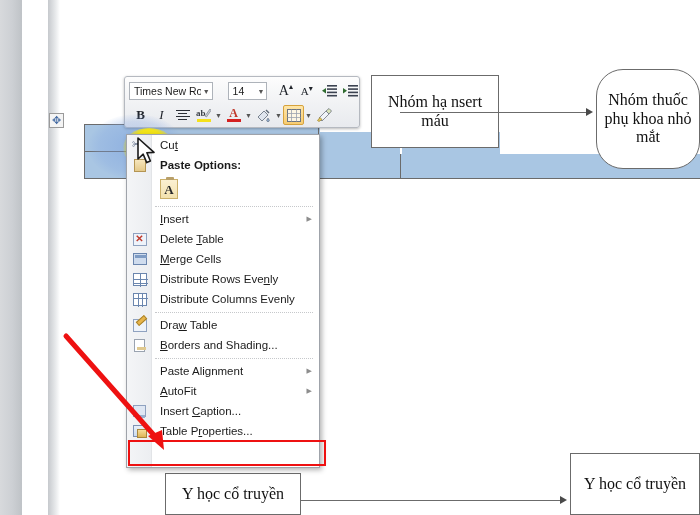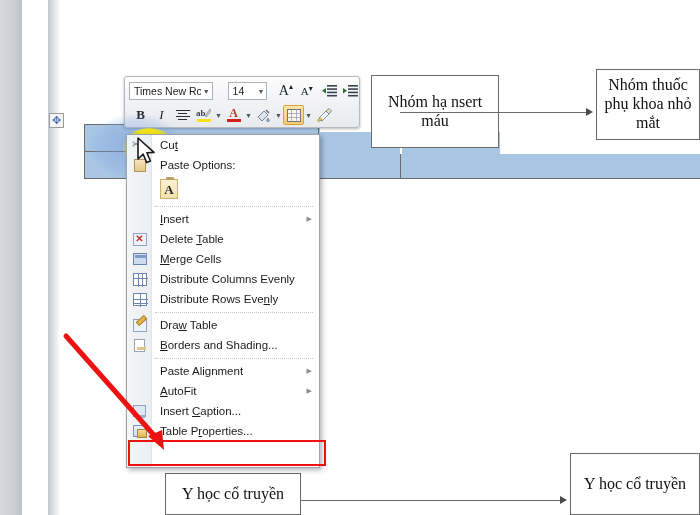--- a/index.html
+++ b/index.html
@@ -109,21 +109,21 @@
     position: absolute; left: 0; top: 0; width: 25px; height: 100%;
     background: linear-gradient(to right,#f4f5f7 0%,#eceef1 100%);
     border-right: 1px solid #e2e4e7;
   }
   .ctx-list { position: absolute; left: 0; top: 0; width: 100%; }
 
   .ctx-item {
     position: relative; height: 20px; display: flex; align-items: center;
     font-size: 11.5px; color: #1b1b1b; padding-left: 33px;
   }
-  .ctx-item.head { font-weight: normal; }
+  .ctx-item.head { font-weight: bold; }
   .ctx-item .lbl { white-space: nowrap; }
   .ctx-item .lbl u { text-decoration: underline; }
   .ctx-item .sub {
     position: absolute; right: 7px; top: 50%; transform: translateY(-50%);
     font-size: 7px; color: #8d8d8d;
   }
   .ctx-ico {
     position: absolute; left: 4px; top: 50%; transform: translateY(-50%);
     width: 17px; height: 16px; display: flex; align-items: center; justify-content: center;
   }
@@ -240,21 +240,21 @@
   <div class="tbl-line" style="left:400px; top:154px; width:1.3px; height:25px;"></div>
 
   <div class="move-handle" style="left:49px; top:113px;">
     <span>✥</span>
   </div>
 
   <div class="dbox" style="left:371px; top:75px; width:128px; height:73px;">
     <span>Nhóm hạ nsert máu</span>
   </div>
 
-  <div class="dbox" style="left:596px; top:69px; width:104px; height:71px;">
+  <div class="dbox" style="left:596px; top:69px; width:104px; height:100px;border-radius:27px;">
     <span>Nhóm thuốc phụ khoa nhỏ mắt</span>
   </div>
 
   <div class="connector" style="left:400px; top:112px; width:188px;"></div>
   <div class="conn-head" style="left:586px; top:108px;"></div>
 
   <div class="dbox" style="left:165px; top:473px; width:136px; height:42px;">
     <span>Y học cổ truyền</span>
   </div>
 
@@ -404,29 +404,29 @@
           <span class="lbl">Delete <u>T</u>able</span>
         </div>
         <div class="ctx-item">
           <span class="ctx-ico">
             <span class="mi mi-merge"></span>
           </span>
           <span class="lbl"><u>M</u>erge Cells</span>
         </div>
         <div class="ctx-item">
           <span class="ctx-ico">
+            <span class="mi mi-rows"></span>
+          </span>
+          <span class="lbl">Distribute Rows Eve<u>n</u>ly</span>
+        </div>
+        <div class="ctx-item">
+          <span class="ctx-ico">
             <span class="mi mi-cols"></span>
           </span>
           <span class="lbl">Distribute Columns Evenly</span>
-        </div>
-        <div class="ctx-item">
-          <span class="ctx-ico">
-            <span class="mi mi-rows"></span>
-          </span>
-          <span class="lbl">Distribute Rows Eve<u>n</u>ly</span>
         </div>
         <div class="ctx-sep">
           <i></i>
         </div>
         <div class="ctx-item">
           <span class="ctx-ico">
             <span class="mi mi-pencil"></span>
           </span>
           <span class="lbl">Dra<u>w</u> Table</span>
         </div>

